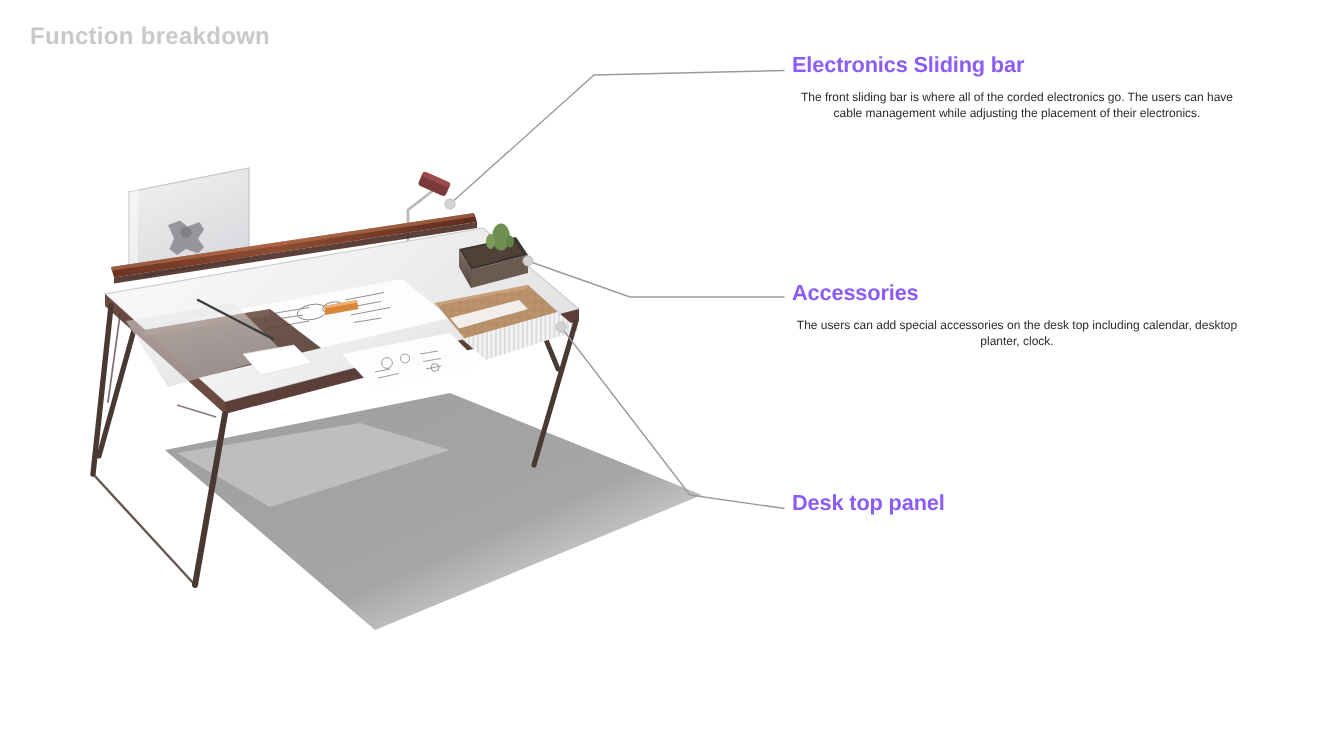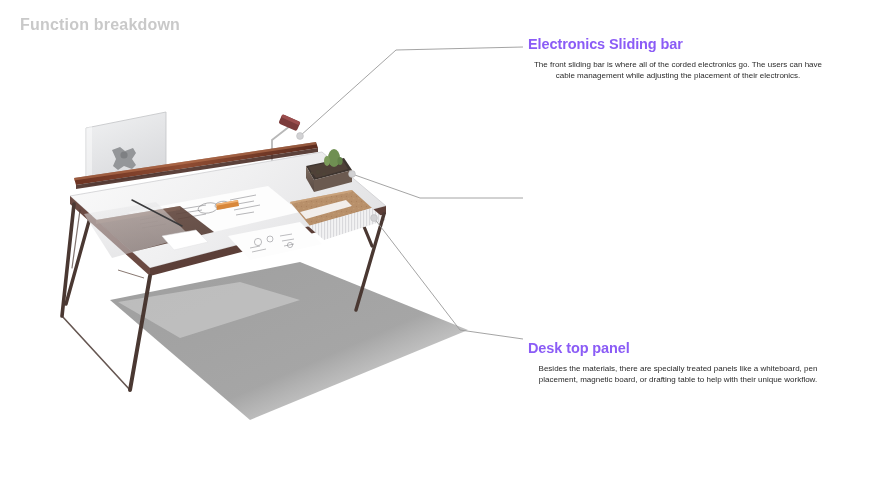--- a/index.html
+++ b/index.html
@@ -60,21 +60,21 @@
   .callout-body {
     font-size: 8px;
     line-height: 11.2px;
     color: #2a2a2a;
     text-align: center;
   }
   .callout-body + .callout-body { margin-top: 11px; }
 
   #callout-electronics { top: 36px; }
   #callout-accessories { top: 188px; }
-  #callout-desktop     { top: 340px; }
+  #callout-desktop     { top: 328px; }
 </style>
 </head>
 <body>
 
 <div id="page">
 
   <div id="page-title">Function breakdown</div>
 
   <div id="illustration">
     <svg viewBox="0 0 520 495" xmlns="http://www.w3.org/2000/svg">
@@ -269,19 +269,22 @@
         <circle cx="374" cy="218" r="3.4"></circle>
       </g>
     </svg>
   </div>
 
   <div class="callout" id="callout-electronics">
     <div class="callout-title">Electronics Sliding bar</div>
     <div class="callout-body">The front sliding bar is where all of the corded electronics go. The users can have cable management while adjusting the placement of their electronics.</div>
   </div>
 
+  <div class="callout" id="callout-accessories">
+    <div class="callout-title">Accessories</div>
+    <div class="callout-body">The users can add special accessories on the desk top including calendar, desktop planter, clock.</div>
+  </div>
 
   <div class="callout" id="callout-desktop">
     <div class="callout-title">Desk top panel</div>
-    <div class="callout-body">Besides the materials, there are specially treated panels like a whiteboard, pen placement, magnetic board, or drafting table to help with their unique workflow.</div>
   </div>
 
 </div>
 
 </body></html>

